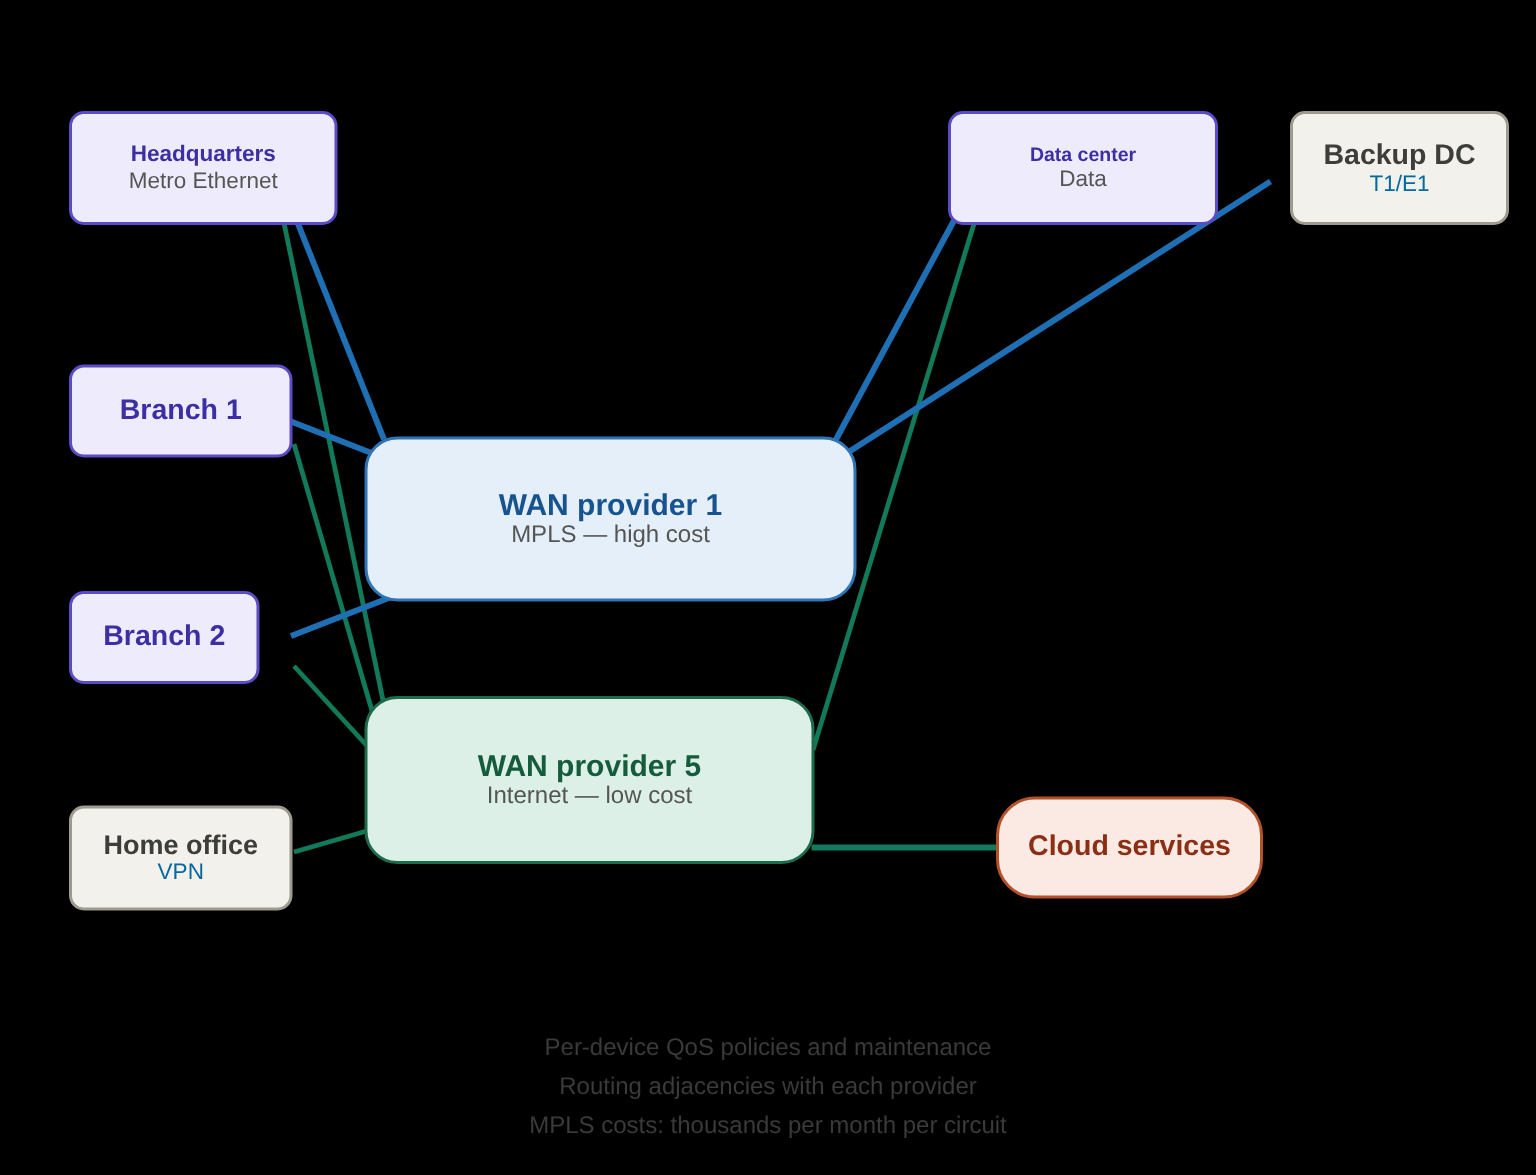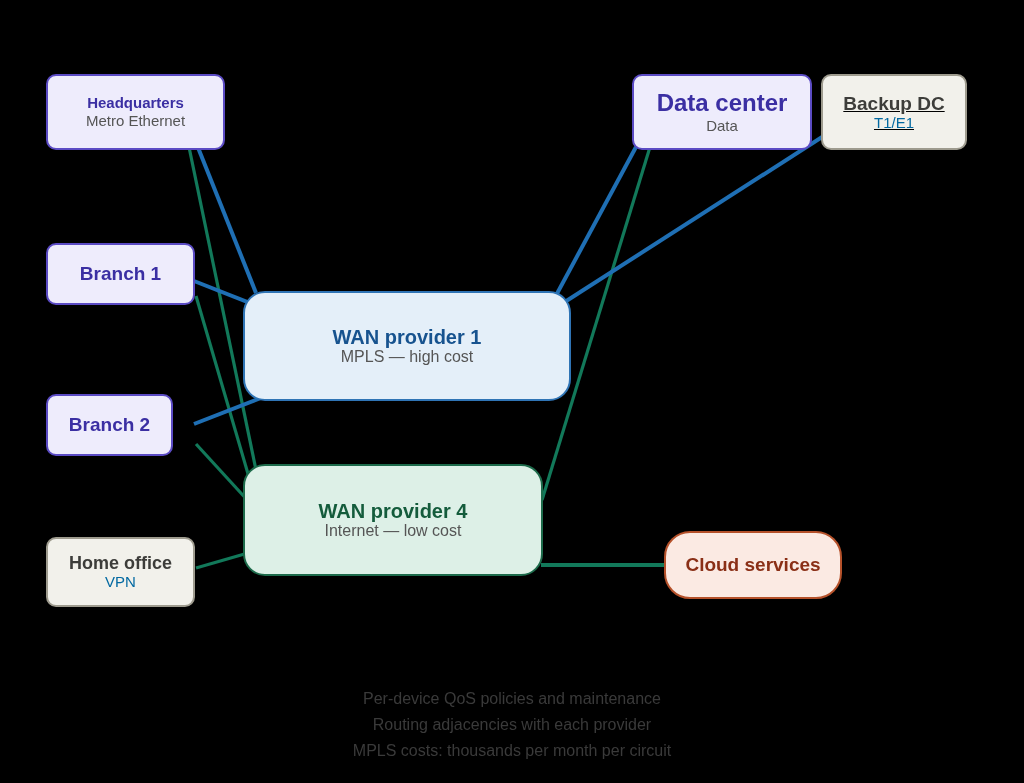--- a/index.html
+++ b/index.html
@@ -133,28 +133,28 @@
       </div>
       <div class="node v-neutral" style="left: 46px; top: 537px; width: 149px; height: 70px;">
         <div class="title" style="font-size: 18px;">Home office</div>
         <div class="sub" style="font-size: 15px;">VPN</div>
       </div>
       <div class="node v-provider-blue" style="left: 243px; top: 291px; width: 328px; height: 110px;">
         <div class="title" style="font-size: 20px;">WAN provider 1</div>
         <div class="sub" style="font-size: 16px;">MPLS — high cost</div>
       </div>
       <div class="node v-provider-green" style="left: 243px; top: 464px; width: 300px; height: 112px;">
-        <div class="title" style="font-size: 20px;">WAN provider 4</div>
+        <div class="title" style="font-size: 20px;">WAN provider 5</div>
         <div class="sub" style="font-size: 16px;">Internet — low cost</div>
       </div>
       <div class="node v-site" style="left: 632px; top: 74px; width: 180px; height: 76px;">
-        <div class="title" style="font-size: 24px;">Data center</div>
+        <div class="title" style="font-size: 13px;">Data center</div>
         <div class="sub" style="font-size: 15px;">Data</div>
       </div>
-      <div class="node v-neutral" style="left: 821px; top: 74px; width: 146px; height: 76px; text-decoration: underline;">
+      <div class="node v-neutral" style="left: 860px; top: 74px; width: 146px; height: 76px;">
         <div class="title" style="font-size: 19px;">Backup DC</div>
         <div class="sub" style="font-size: 15px;">T1/E1</div>
       </div>
       <div class="node v-cloud" style="left: 664px; top: 531px; width: 178px; height: 68px;">
         <div class="title" style="font-size: 19px;">Cloud services</div>
       </div>
     </div>
 
   <div id="footnotes">
       <div class="line">Per-device QoS policies and maintenance</div>

